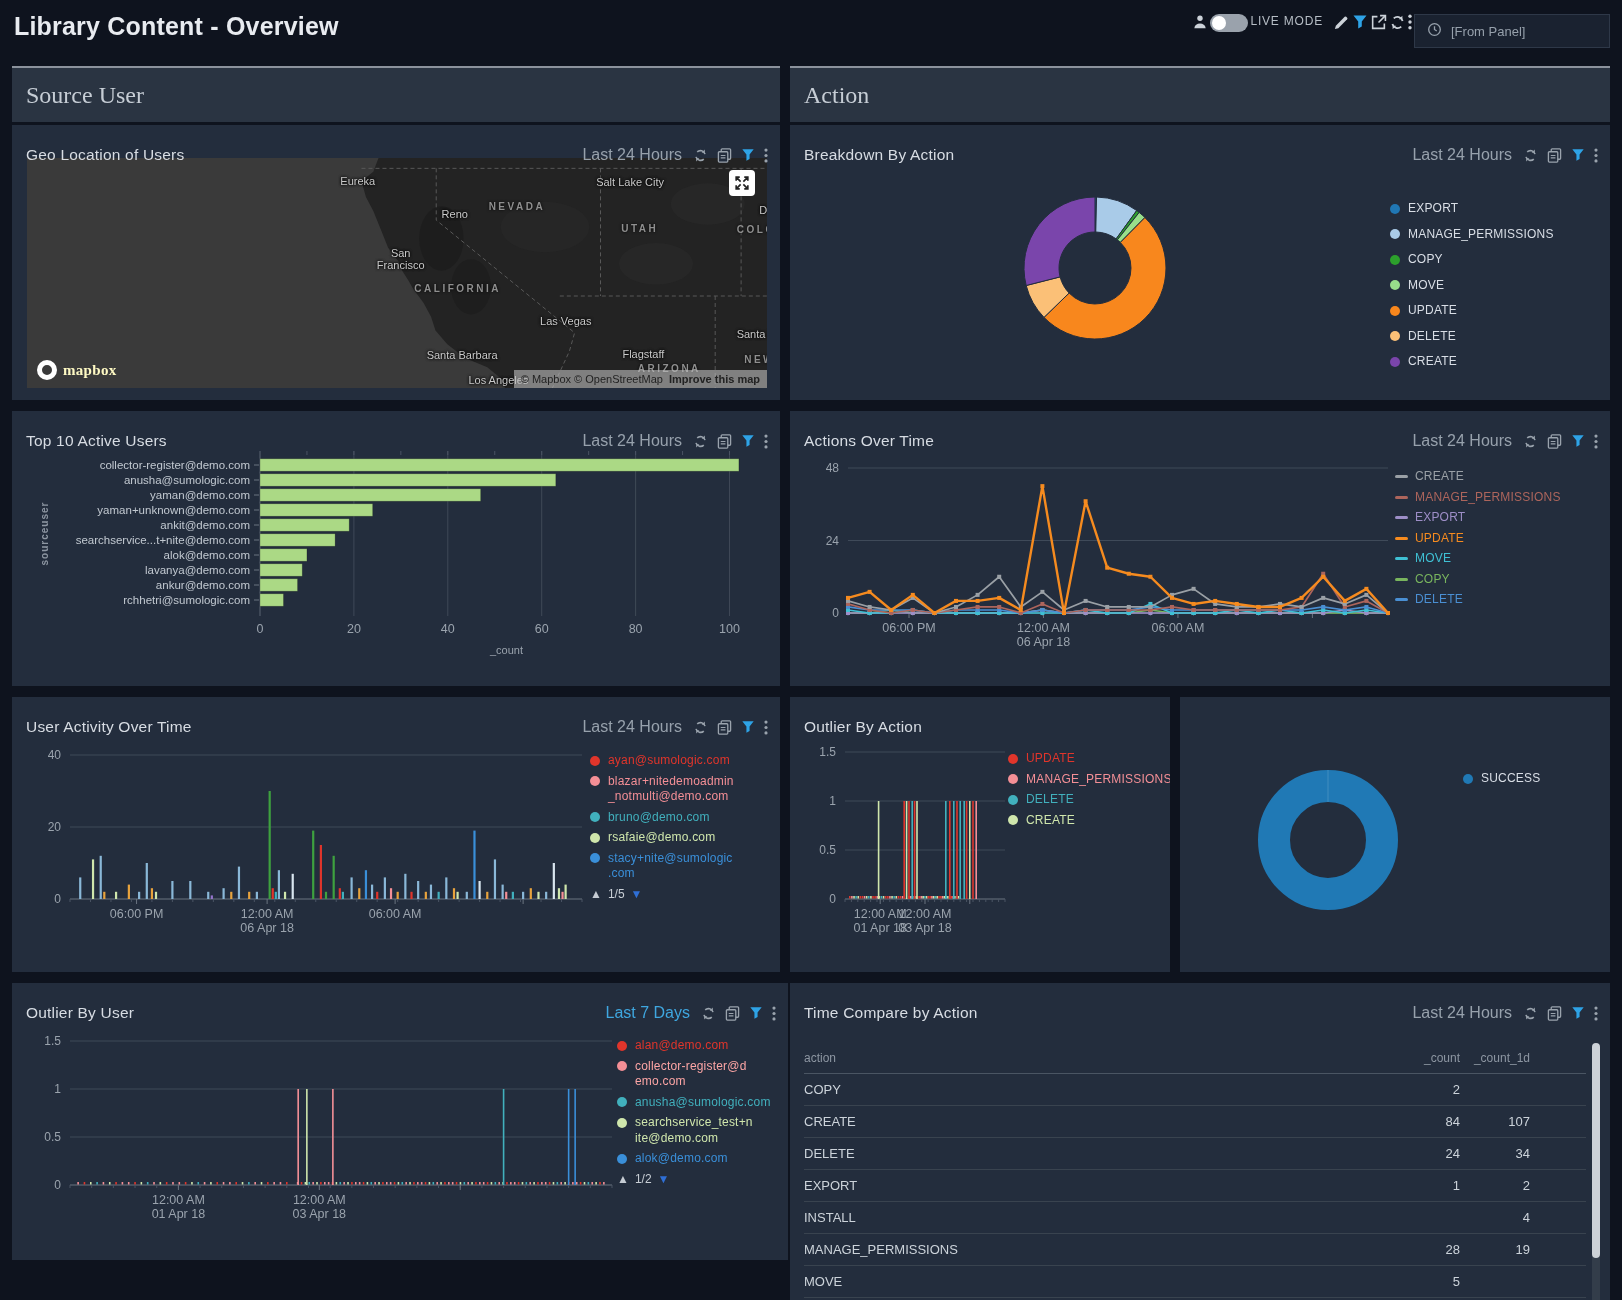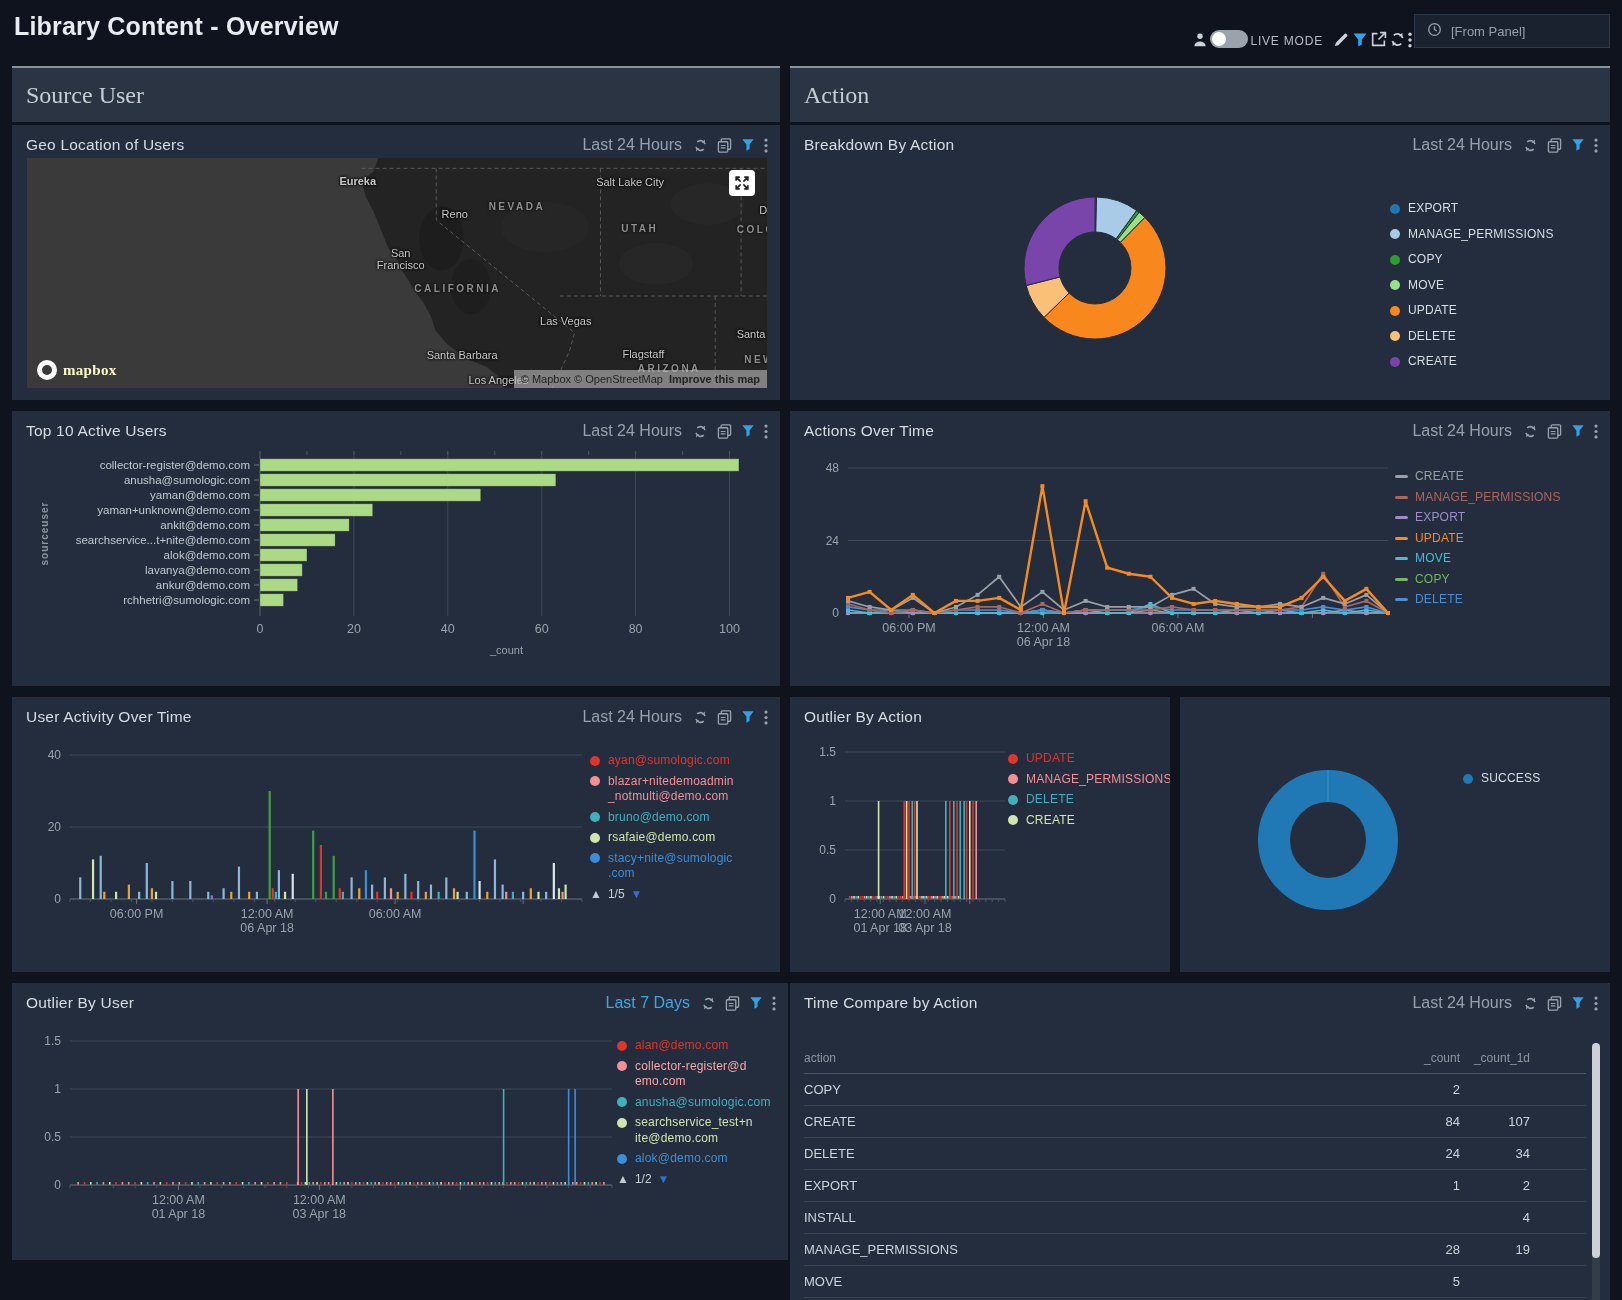--- a/index.html
+++ b/index.html
@@ -2,21 +2,21 @@
 <html><head>
 <meta charset="utf-8">
 <style>
   html,body{margin:0;padding:0;background:#0b1019;}
   body{font-family:"Liberation Sans",sans-serif;-webkit-font-smoothing:antialiased;}
   #page{position:relative;width:1622px;height:1300px;background:#0e131e;overflow:hidden;}
 
   
   #hdr{position:absolute;left:0;top:0;width:100%;height:62px;}
   #hdr h1{position:absolute;left:14px;top:12px;margin:0;font-size:25px;font-weight:bold;color:#e8ebf0;letter-spacing:.2px;}
-  .hdr-right{position:absolute;right:12px;top:14px;display:flex;align-items:flex-end;gap:2px;}
+  .hdr-right{position:absolute;right:12px;top:14px;display:flex;align-items:flex-start;gap:2px;}
   .hicon{display:flex;align-items:center;cursor:pointer;}
   .toggle{width:38px;height:18px;border-radius:9px;background:#9aa2ac;position:relative;display:inline-block;cursor:pointer;}
   .toggle .knob{position:absolute;left:2px;top:2px;width:14px;height:14px;border-radius:50%;background:#fff;}
   .live-label{font-size:12px;color:#b6bdc5;letter-spacing:.8px;margin-right:8px;}
   .time-box{display:flex;align-items:center;gap:9px;background:#1a2230;border:1px solid #2e3848;color:#96a0ab;font-size:13px;padding:7px 12px;min-width:170px;cursor:pointer;}
 
   
   .section{position:absolute;height:56px;background:#2a3442;border-top:2px solid #8b929c;color:#c6cdd5;
            font-family:"Liberation Serif",serif;font-size:24px;display:flex;align-items:center;
            padding-left:14px;box-sizing:border-box;}
@@ -28,21 +28,21 @@
   #p-geo{left:12px;top:125px;width:768px;height:275px;}
   #p-breakdown{left:790px;top:125px;width:820px;height:275px;}
   #p-topusers{left:12px;top:411px;width:768px;height:275px;}
   #p-actions{left:790px;top:411px;width:820px;height:275px;}
   #p-useract{left:12px;top:697px;width:768px;height:275px;}
   #p-outact{left:790px;top:697px;width:380px;height:275px;}
   #p-success{left:1180px;top:697px;width:430px;height:275px;}
   #p-outuser{left:12px;top:983px;width:776px;height:277px;}
   #p-timecmp{left:790px;top:983px;width:820px;height:367px;}
 
-  .phead{display:flex;justify-content:space-between;align-items:center;padding:11px 12px 0 14px;position:relative;z-index:3;}
+  .phead{display:flex;justify-content:space-between;align-items:center;padding:21px 12px 0 14px;position:relative;z-index:3;}
   .phead h2{margin:0;font-size:15.5px;font-weight:400;color:#d7dce3;letter-spacing:.2px;}
   .pctl{display:flex;align-items:center;gap:9px;}
   .trange{font-size:16px;color:#97a1ac;margin-right:2px;cursor:pointer;}
   .trange.hl{color:#3fa7e0;}
   .pctl svg{display:block;cursor:pointer;}
 
   .chart-abs{position:absolute;left:0;top:0;pointer-events:none;z-index:1;}
   svg text{font-family:"Liberation Sans",sans-serif;}
 
   
@@ -188,21 +188,21 @@
           <ellipse cx="444" cy="128.8" rx="19.98" ry="27.599999999999998" fill="#1b1b1b" opacity="0.6"></ellipse>
           <ellipse cx="518" cy="69" rx="44.4" ry="25.3" fill="#282828" opacity="0.6"></ellipse>
           <ellipse cx="629" cy="105.80000000000001" rx="37" ry="20.7" fill="#2c2c2c" opacity="0.5"></ellipse>
           <ellipse cx="680.8000000000001" cy="46" rx="37" ry="20.7" fill="#2c2c2c" opacity="0.5"></ellipse>
           <path d="M334.48 10.35 L740 10.35" fill="none" stroke="#585858" stroke-width="1" stroke-dasharray="4 3"></path>
           <path d="M409.22 10.35 L409.22 62.1 L547.6 174.8 L542.42 193.2 L525.4 230" fill="none" stroke="#585858" stroke-width="1" stroke-dasharray="4 3"></path>
           <path d="M573.5 10.35 L573.5 138" fill="none" stroke="#585858" stroke-width="1" stroke-dasharray="4 3"></path>
           <path d="M532.8 138 L740 138" fill="none" stroke="#585858" stroke-width="1" stroke-dasharray="4 3"></path>
           <path d="M688.2 138 L688.2 230" fill="none" stroke="#585858" stroke-width="1" stroke-dasharray="4 3"></path>
           <path d="M714.1 10.35 L714.1 138" fill="none" stroke="#585858" stroke-width="1" stroke-dasharray="4 3"></path>
-        </svg><div class="map-lbl city" style="left: 44.7%; top: 10%; font-weight: bold;">Eureka</div><div class="map-lbl city" style="left: 81.5%; top: 10.5%;">Salt Lake City</div><div class="map-lbl city" style="left: 57.8%; top: 24.5%;">Reno</div><div class="map-lbl state" style="left: 66.2%; top: 21%;">NEVADA</div><div class="map-lbl city" style="left: 50.5%; top: 44%;">San
+        </svg><div class="map-lbl city" style="left: 44.7%; top: 10%;">Eureka</div><div class="map-lbl city" style="left: 81.5%; top: 10.5%;">Salt Lake City</div><div class="map-lbl city" style="left: 57.8%; top: 24.5%;">Reno</div><div class="map-lbl state" style="left: 66.2%; top: 21%;">NEVADA</div><div class="map-lbl city" style="left: 50.5%; top: 44%;">San
 Francisco</div><div class="map-lbl state" style="left: 82.8%; top: 30.5%;">UTAH</div><div class="map-lbl state" style="left: 58.2%; top: 56.5%;">CALIFORNIA</div><div class="map-lbl city" style="left: 72.8%; top: 71%;">Las Vegas</div><div class="map-lbl city" style="left: 58.8%; top: 85.5%;">Santa Barbara</div><div class="map-lbl city" style="left: 83.3%; top: 85%;">Flagstaff</div><div class="map-lbl city" style="left: 63.7%; top: 96.5%;">Los Angeles</div><div class="map-lbl state" style="left: 86.8%; top: 91.5%;">ARIZONA</div><div class="map-lbl city" style="left: 98.5%; top: 76.5%;">Santa F</div><div class="map-lbl state" style="left: 99.2%; top: 31%;">COLOR</div><div class="map-lbl city" style="left: 99.5%; top: 22.5%;">D</div><div class="map-lbl state" style="left: 99%; top: 87.5%;">NEW</div><div class="mb-logo">
           <span class="mb-ring"></span>
           <span class="mb-text">mapbox</span>
         </div><div class="map-attrib"><span>© Mapbox © OpenStreetMap</span><b>Improve this map</b></div><div class="map-expand">
           <svg width="18" height="18" viewBox="0 0 20 20">
             <path d="M12.5 3.5h4v4 M16.5 3.5l-5 5 M7.5 3.5h-4v4 M3.5 3.5l5 5 M12.5 16.5h4v-4 M16.5 16.5l-5-5 M7.5 16.5h-4v-4 M3.5 16.5l5-5" fill="none" stroke="#222" stroke-width="1.8"></path>
           </svg>
         </div></div>
   </section>
 

